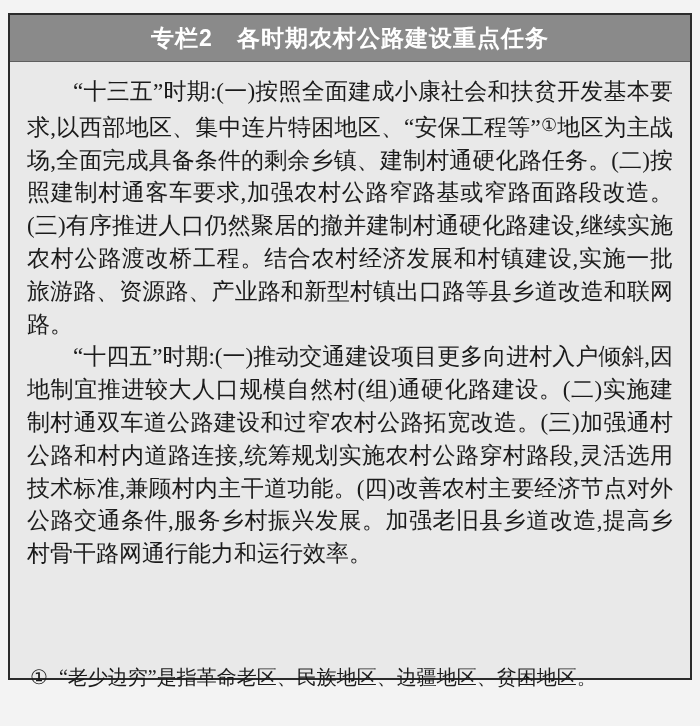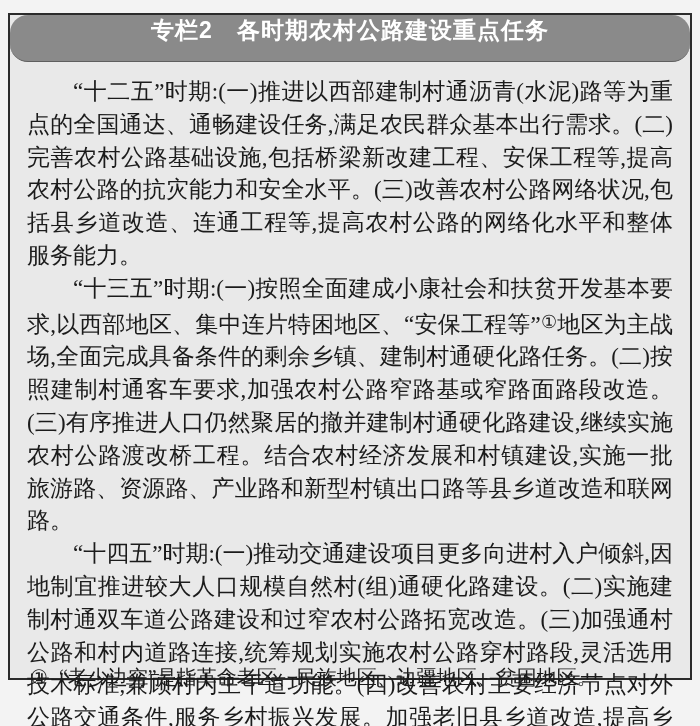--- a/index.html
+++ b/index.html
@@ -23,22 +23,22 @@
     height: 667px;
     box-sizing: border-box;
     border: 2px solid #2b2b2b;
     background: #e9e9e9;
   }
   .panel-header {
     height: 46px;
     background: #8a8a8a;
     border-bottom: 1px solid #5f5f5f;
     display: flex;
+    align-items: center;
     justify-content: center;
-    border-radius: 18px;
   }
   .panel-title {
     color: #ffffff;
     font-family: "Liberation Sans", "DejaVu Sans", sans-serif;
     font-weight: bold;
     font-size: 23px;
     letter-spacing: 1px;
   }
   .panel-body {
     padding: 14px 17px 0 17px;
@@ -68,19 +68,18 @@
 </style>
 </head>
 <body>
 
 <div class="page">
   <div class="panel">
     <div class="panel-header">
       <span class="panel-title">专栏2　各时期农村公路建设重点任务</span>
     </div>
     <div class="panel-body">
-      <p>“十二五”时期:(一)推进以西部建制村通沥青(水泥)路等为重点的全国通达、通畅建设任务,满足农民群众基本出行需求。(二)完善农村公路基础设施,包括桥梁新改建工程、安保工程等,提高农村公路的抗灾能力和安全水平。(三)改善农村公路网络状况,包括县乡道改造、连通工程等,提高农村公路的网络化水平和整体服务能力。</p>
       <p><span>“十三五”时期:(一)按照全面建成小康社会和扶贫开发基本要求,以西部地区、集中连片特困地区、“安保工程等”</span><span class="fn-ref">①</span><span>地区为主战场,全面完成具备条件的剩余乡镇、建制村通硬化路任务。(二)按照建制村通客车要求,加强农村公路窄路基或窄路面路段改造。(三)有序推进人口仍然聚居的撤并建制村通硬化路建设,继续实施农村公路渡改桥工程。结合农村经济发展和村镇建设,实施一批旅游路、资源路、产业路和新型村镇出口路等县乡道改造和联网路。</span></p>
       <p>“十四五”时期:(一)推动交通建设项目更多向进村入户倾斜,因地制宜推进较大人口规模自然村(组)通硬化路建设。(二)实施建制村通双车道公路建设和过窄农村公路拓宽改造。(三)加强通村公路和村内道路连接,统筹规划实施农村公路穿村路段,灵活选用技术标准,兼顾村内主干道功能。(四)改善农村主要经济节点对外公路交通条件,服务乡村振兴发展。加强老旧县乡道改造,提高乡村骨干路网通行能力和运行效率。</p>
     </div>
   </div>
   <div class="footnote"><span class="fn-marker">①</span><span>“老少边穷”是指革命老区、民族地区、边疆地区、贫困地区。</span></div>
 </div>
 
 </body></html>

